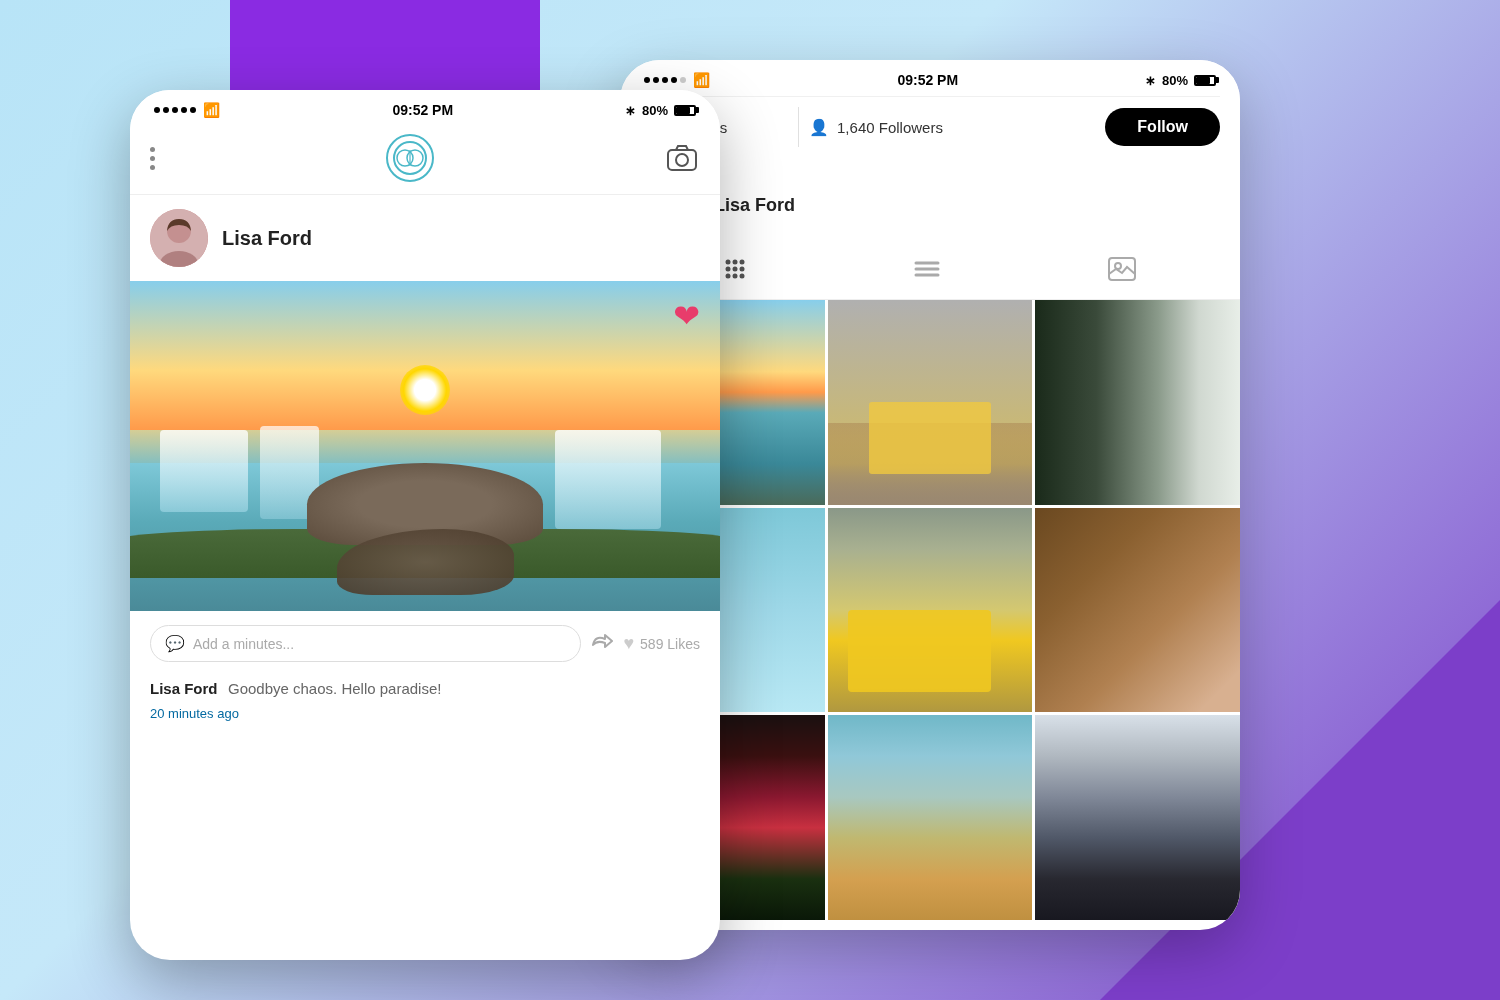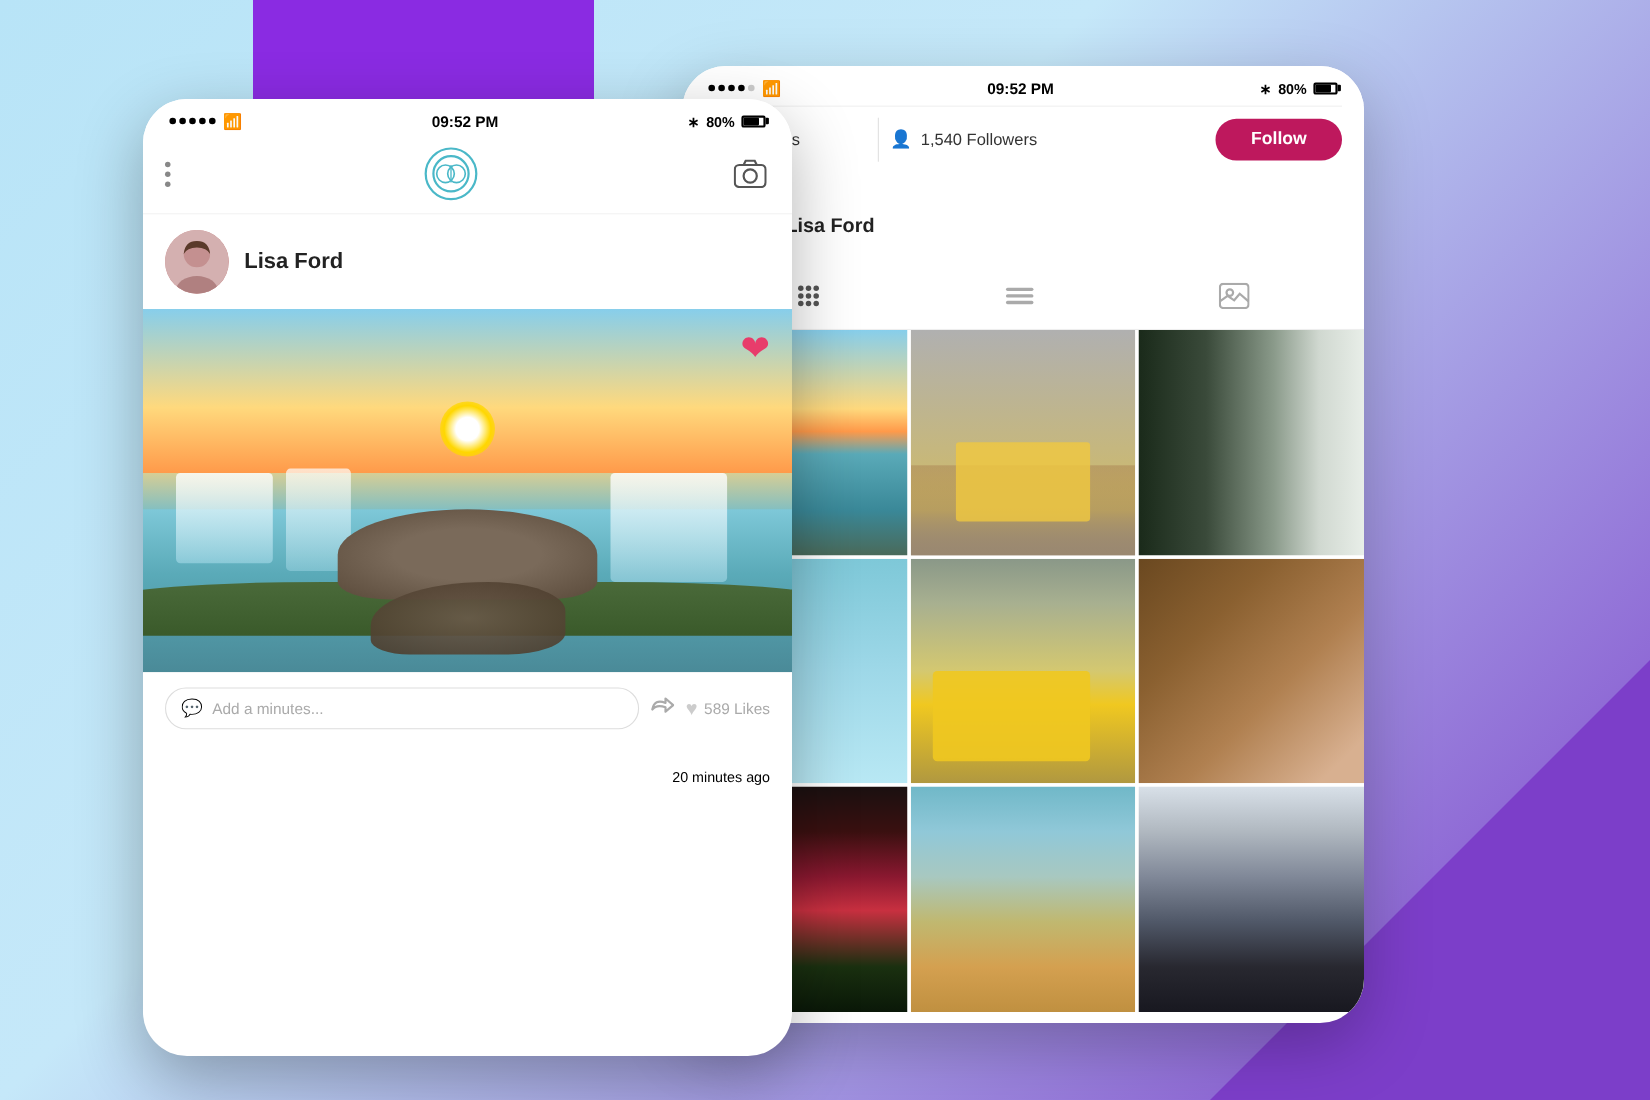--- a/index.html
+++ b/index.html
@@ -219,21 +219,21 @@
     .heart-outline { font-size: 18px; color: #ccc; }
     .like-count-text { font-size: 14px; color: #aaa; font-weight: 500; }
 
     
     .caption-area {
       padding: 4px 20px 6px;
       background: #fff;
     }
     .caption-user { font-weight: 700; font-size: 15px; color: #222; }
     .caption-text { font-size: 15px; color: #666; margin-left: 6px; }
-    .time-ago { font-size: 13px; color: #000000; margin-top: 18px; text-align: right; }
+    .time-ago { font-size: 13px; color: #0369a1; margin-top: 8px; }
 
     
     .back-profile-header {
       background: #fff;
       padding: 0 20px 0;
     }
     .back-user-row {
       display: flex;
       align-items: center;
       padding: 14px 0 10px;
@@ -262,21 +262,21 @@
     .stat-divider {
       width: 1px; height: 40px;
       background: #e0e0e0;
       margin: 0 10px;
     }
     .heart-stat { color: #e83c6b; font-size: 18px; }
     .person-stat { color: #888; font-size: 16px; }
     .stat-text { font-size: 15px; color: #333; font-weight: 500; }
 
     .follow-btn {
-      background: #be185d;
+      background: #000000;
       color: #fff;
       border: none;
       border-radius: 24px;
       padding: 10px 32px;
       font-size: 16px;
       font-weight: 600;
       cursor: pointer;
       white-space: nowrap;
     }
 
@@ -380,21 +380,21 @@
 
   <div class="back-profile-header">
     <div class="stats-row">
       <div class="stat-item">
         <span class="heart-stat">❤</span>
         <span class="stat-text">589 Likes</span>
       </div>
       <div class="stat-divider"></div>
       <div class="stat-item">
         <span class="person-stat">👤</span>
-        <span class="stat-text">1,540 Followers</span>
+        <span class="stat-text">1,640 Followers</span>
       </div>
       <div style="flex:1;"></div>
       <button class="follow-btn">Follow</button>
     </div>
 
     <div class="back-user-row">
       <div class="back-avatar">
         
         <svg viewBox="0 0 60 60" width="60" height="60">
           <rect width="60" height="60" fill="#d4b0b0"></rect>
@@ -567,15 +567,19 @@
         <path d="M2 14 Q4 4 14 8 L14 4 L21 10 L14 16 L14 12 Q6 9 2 14Z" fill="none" stroke="#aaa" stroke-width="2" stroke-linejoin="round"></path>
       </svg>
     </span>
     <div class="like-count-wrap">
       <span class="heart-outline">♥</span>
       <span class="like-count-text">589 Likes</span>
     </div>
   </div>
 
   <div class="caption-area">
+    <div>
+      <span class="caption-user">Lisa Ford</span>
+      <span class="caption-text">Goodbye chaos. Hello paradise!</span>
+    </div>
     <div class="time-ago">20 minutes ago</div>
   </div>
 </div>
 
 </body></html>

